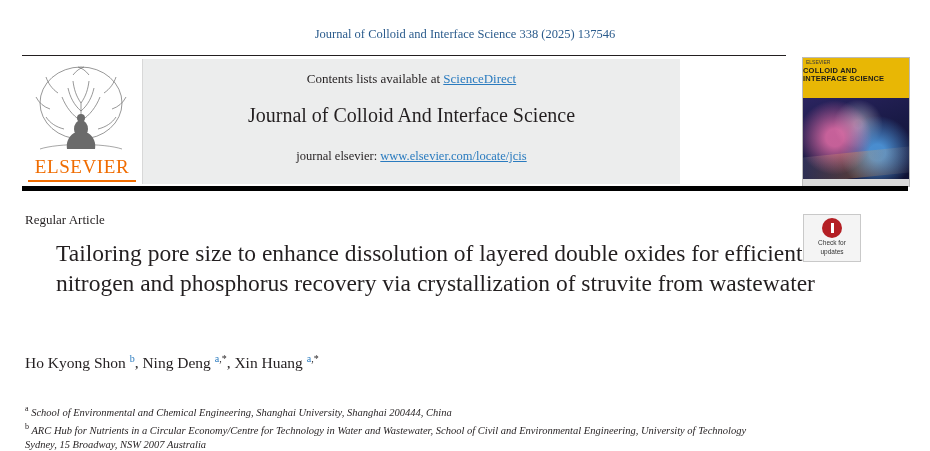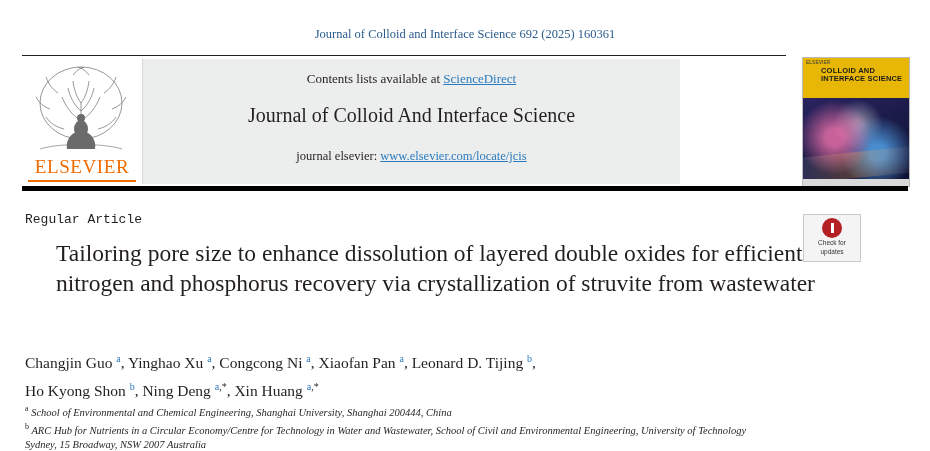--- a/index.html
+++ b/index.html
@@ -146,21 +146,21 @@
   }
   .cover-elsevier {
     position: absolute;
     top: 1px; left: 3px;
     font-size: 5px;
     color: #3a3a3a;
     font-family: "Liberation Sans", sans-serif;
   }
   .cover-title {
     position: absolute;
-    top: 9px; left: 18px;
+    top: 9px; left: 0;
     width: 98px;
     font-family: "Liberation Sans", sans-serif;
     font-size: 7.5px;
     line-height: 8.4px;
     color: #1b1b1b;
     font-weight: 700;
     letter-spacing: 0.2px;
   }
   .cover-art {
     position: absolute;
@@ -185,21 +185,21 @@
     bottom: 0; left: 0;
     width: 106px; height: 7px;
     background: #d9d9d9;
   }
 
   
   .article-type {
     position: absolute;
     top: 212px;
     left: 25px;
-    font-family: Liberation Mono, monospace;
+    font-family: Liberation Serif, serif;
     font-size: 13px;
     color: #231f20;
     text-align: right;
   }
   .article-title {
     position: absolute;
     top: 238px;
     left: 25px;
     width: 760px;
     font-family: "Liberation Serif", serif;
@@ -279,21 +279,21 @@
     font-size: 8px;
     vertical-align: super;
   }
   .aff-row { display: block; }
 </style>
 </head>
 <body>
 
 <div class="page">
 
-  <div class="running-head">Journal of Colloid and Interface Science 692 (2025) 160361</div>
+  <div class="running-head">Journal of Colloid and Interface Science 338 (2025) 137546</div>
 
   <div class="masthead">
     <div class="rule-top"></div>
 
     <div class="elsevier-box">
       <svg class="elsevier-tree" viewBox="0 0 106 95">
         <g stroke="#6b6b6b" stroke-width="0.7" fill="none">
           <ellipse cx="53" cy="40" rx="41" ry="36"></ellipse>
           <path d="M53 76 L53 40"></path>
           <path d="M53 58 C44 52 38 44 34 34"></path>
@@ -351,23 +351,20 @@
   <div class="article-title">Tailoring pore size to enhance dissolution of layered double oxides for efficient nitrogen and phosphorus recovery via crystallization of struvite from wastewater</div>
 
   <div class="crossmark">
     <div class="crossmark-circle"></div>
     <div class="crossmark-text">Check for</div>
     <div class="crossmark-text">updates</div>
   </div>
 
   <div class="authors">
     <div>
-      Changjin Guo <sup class="aff-mark">a</sup>, Yinghao Xu <sup class="aff-mark">a</sup>, Congcong Ni <sup class="aff-mark">a</sup>, Xiaofan Pan <sup class="aff-mark">a</sup>, Leonard D. Tijing <sup class="aff-mark">b</sup>,
-    </div>
-    <div>
       Ho Kyong Shon <sup class="aff-mark">b</sup>, Ning Deng <sup class="aff-mark">a</sup><sup class="star">,*</sup>, Xin Huang <sup class="aff-mark">a</sup><sup class="star">,*</sup>
     </div>
   </div>
 
   <div class="affiliations">
     <span class="aff-row"><span class="lbl">a</span> <span>School of Environmental and Chemical Engineering, Shanghai University, Shanghai 200444, China</span></span>
     <span class="aff-row"><span class="lbl">b</span> <span>ARC Hub for Nutrients in a Circular Economy/Centre for Technology in Water and Wastewater, School of Civil and Environmental Engineering, University of Technology Sydney, 15 Broadway, NSW 2007 Australia</span></span>
   </div>
 
 </div>

